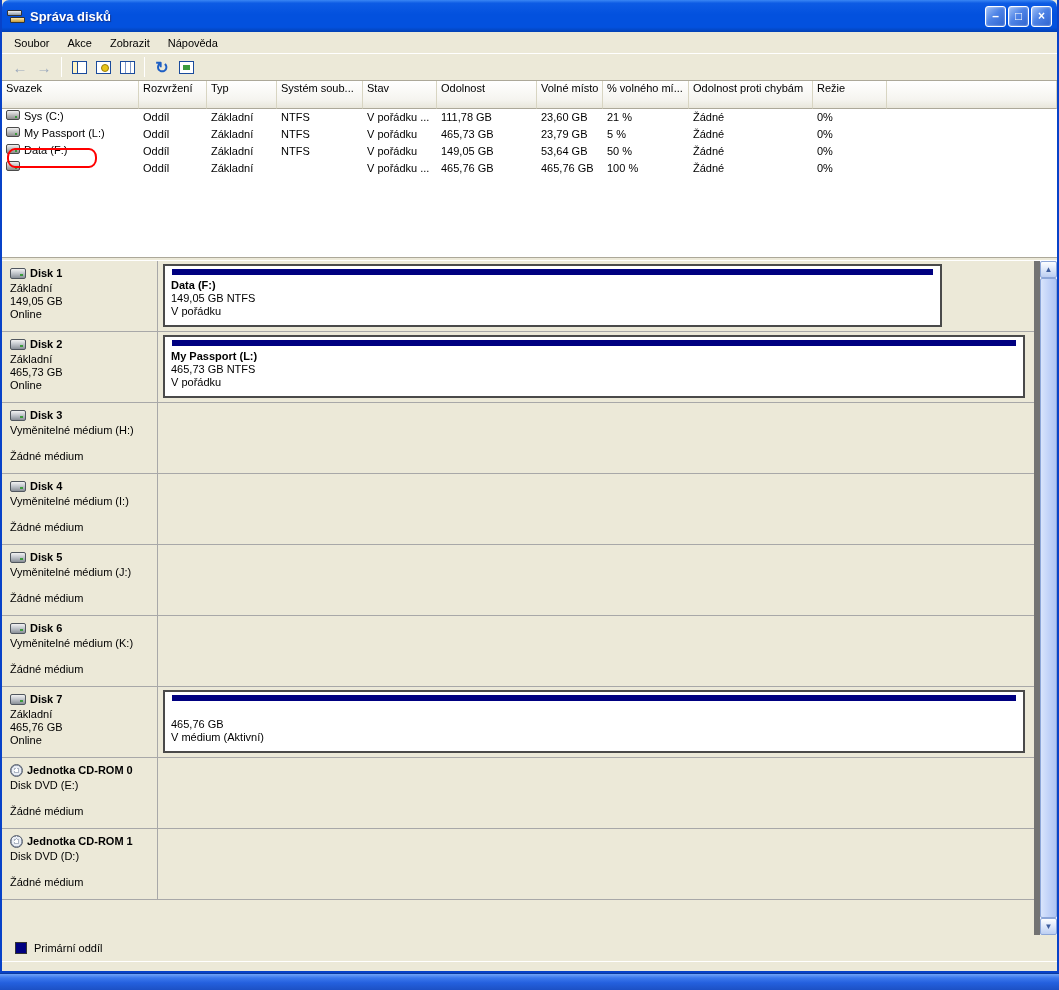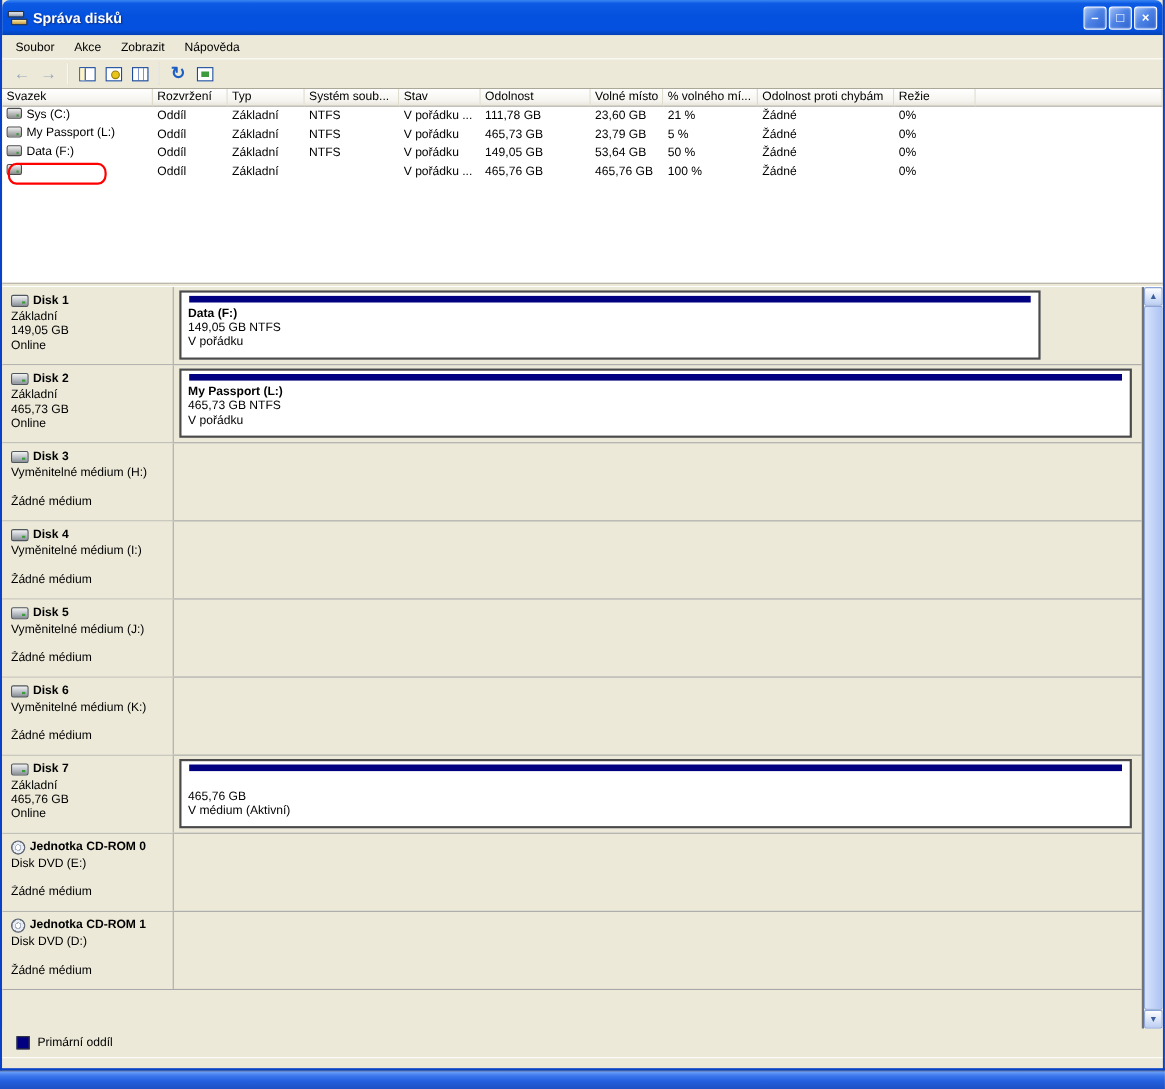--- a/index.html
+++ b/index.html
@@ -65,42 +65,42 @@
       repeating-linear-gradient(0deg,#fff 0 3px,#7E97C8 3px 4px); }
   .ico-refresh { color:#1E5FC4; font-size:16px; font-weight:bold; }
   .ico-export::after { content:""; position:absolute; left:3px; top:3px; width:7px; height:5px; background:#3C9B3C; }
   
   .top-pane {
     flex:0 0 177px; background:#fff; position:relative; overflow:hidden;
     border-bottom:1px solid #ACA899;
   }
   .vol-table { display:grid; grid-template-columns:137px 68px 70px 86px 74px 100px 66px 86px 124px 74px 1fr; }
   .th {
-    height:16px; padding:1px 4px 0;
+    height:28px; padding:1px 4px 0;
     background:linear-gradient(180deg,#FFFFFF 0%,#F5F4EF 70%,#E8E6DB 100%);
     border-right:1px solid #D8D5C2; border-bottom:1px solid #ACA899;
     white-space:nowrap; overflow:hidden;
   }
   .td { height:17px; padding:2px 4px 0; white-space:nowrap; overflow:hidden; }
   .vol-cell { display:flex; gap:4px; padding-top:1px; }
   .vol-icon {
     width:14px; height:10px; flex:0 0 14px;
     background:linear-gradient(180deg,#F0F0F0 0%,#C8C8C8 40%,#8E8E8E 100%);
     border:1px solid #4A4A4A; border-radius:2px; position:relative;
   }
   .vol-icon::after { content:""; position:absolute; right:2px; bottom:1px; width:2px; height:2px; background:#3C9B3C; }
   .red-annot {
     position:absolute; left:5px; top:67px; width:90px; height:20px;
     border:2px solid #F00; border-radius:8px/9px; pointer-events:none;
   }
   
   .splitter { flex:0 0 3px; background:#ECE9D8; border-bottom:1px solid #FFFFFF; }
   
   .bottom-pane { flex:1; background:#ECE9D8; display:flex; flex-direction:column; position:relative; overflow:hidden; }
-  .disk-area { flex:1; position:relative; margin-right:17px; border-right:2px solid #737373; overflow:hidden; }
+  .disk-area { flex:1; position:relative; margin-right:17px; border-right:6px solid #737373; overflow:hidden; }
   .disk-row { height:71px; display:flex; border-bottom:1px solid #A8A8A8; }
   .disk-info { width:156px; flex:0 0 156px; padding:5px 4px 0 8px; border-right:1px solid #A8A8A8; background:#ECE9D8; }
   .disk-title { display:flex; align-items:center; gap:4px; font-weight:bold; height:14px; margin-bottom:2px; white-space:nowrap; }
   .disk-line { height:13px; line-height:13px; white-space:nowrap; overflow:hidden; }
   .hdd-icon {
     width:16px; height:11px; flex:0 0 16px;
     background:linear-gradient(180deg,#F2F2F2 0%,#C4C8CE 45%,#8A9098 100%);
     border:1px solid #50565E; border-radius:2px; position:relative;
   }
   .hdd-icon::after { content:""; position:absolute; right:2px; bottom:2px; width:3px; height:2px; background:#3C9B3C; }

